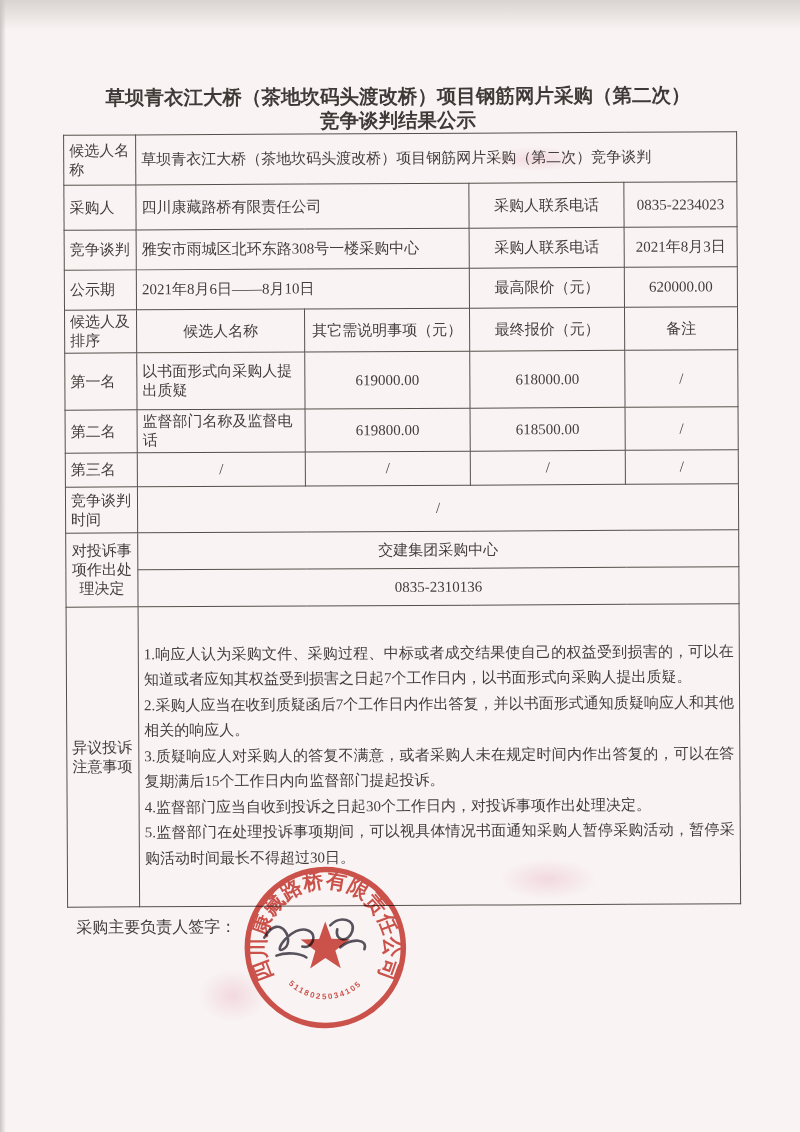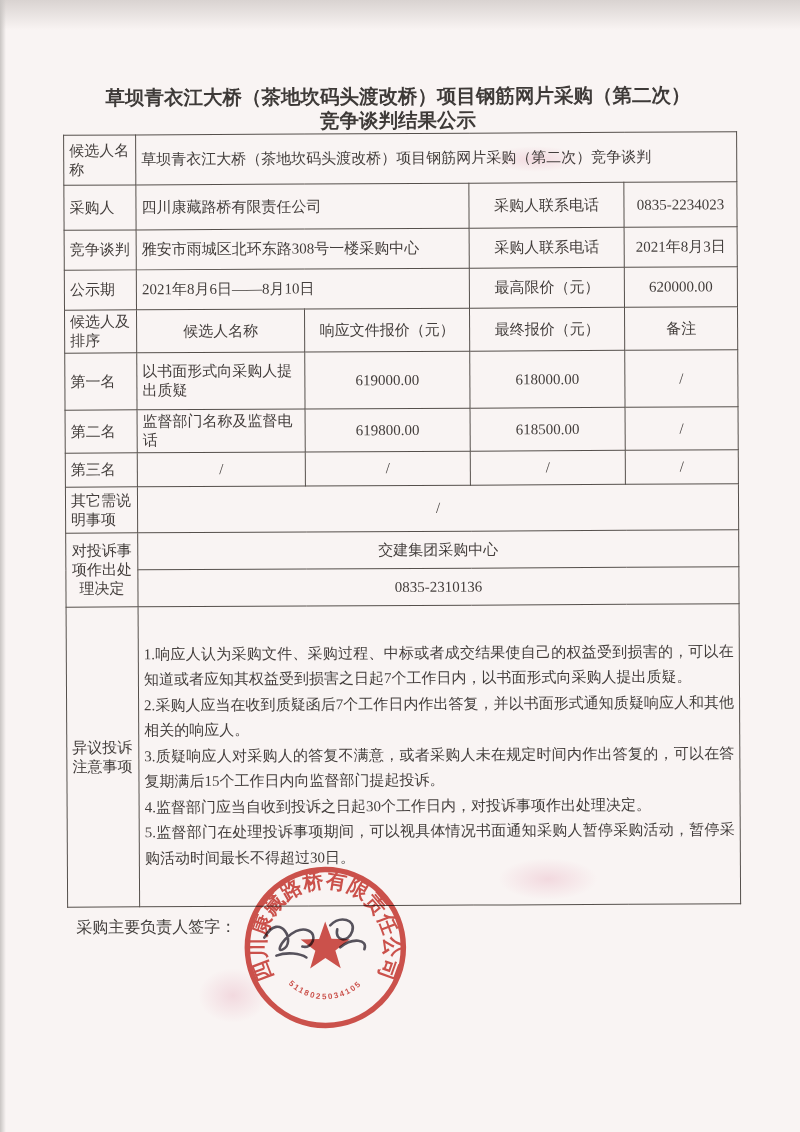--- a/index.html
+++ b/index.html
@@ -90,21 +90,21 @@
     </tr>
     <tr class="r4">
       <td class="lab">公示期</td>
       <td class="val" colspan="2">2021年8月6日——8月10日</td>
       <td class="lab2">最高限价（元）</td>
       <td class="val2">620000.00</td>
     </tr>
     <tr class="r5">
       <td class="lab">候选人及排序</td>
       <td class="c">候选人名称</td>
-      <td class="c">响应文件报价（元）</td>
+      <td class="c">其它需说明事项（元）</td>
       <td class="c">最终报价（元）</td>
       <td class="c">备注</td>
     </tr>
     <tr class="r6">
       <td class="lab">第一名</td>
       <td class="val">以书面形式向采购人提出质疑</td>
       <td class="c">619000.00</td>
       <td class="c">618000.00</td>
       <td class="c">/</td>
     </tr>
@@ -116,21 +116,21 @@
       <td class="c">/</td>
     </tr>
     <tr class="r8">
       <td class="lab">第三名</td>
       <td class="c">/</td>
       <td class="c">/</td>
       <td class="c">/</td>
       <td class="c">/</td>
     </tr>
     <tr class="r9">
-      <td class="lab">其它需说明事项</td>
+      <td class="lab">竞争谈判时间</td>
       <td class="c" colspan="4">/</td>
     </tr>
     <tr class="r10">
       <td class="c" rowspan="2">对投诉事项作出处理决定</td>
       <td class="c" colspan="4">交建集团采购中心</td>
     </tr>
     <tr class="r11">
       <td class="c" colspan="4">0835-2310136</td>
     </tr>
     <tr class="r12">

